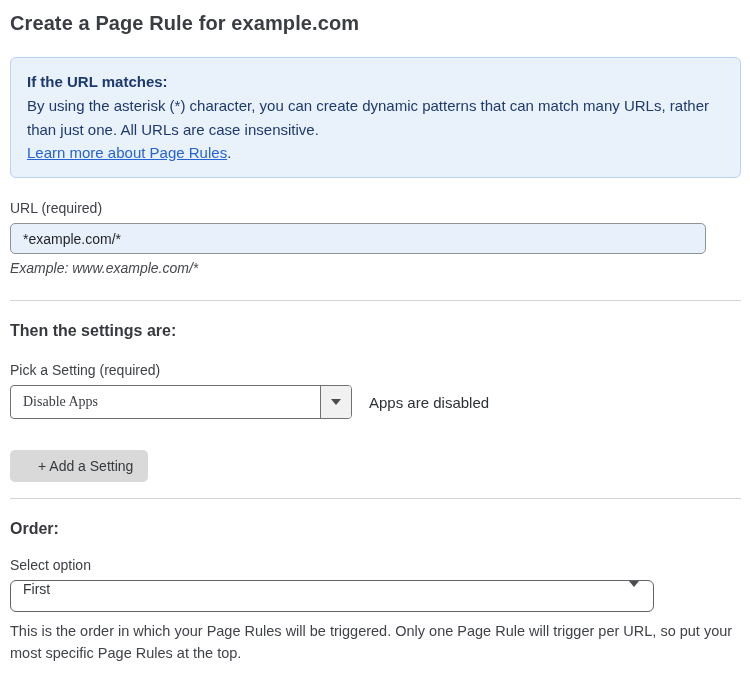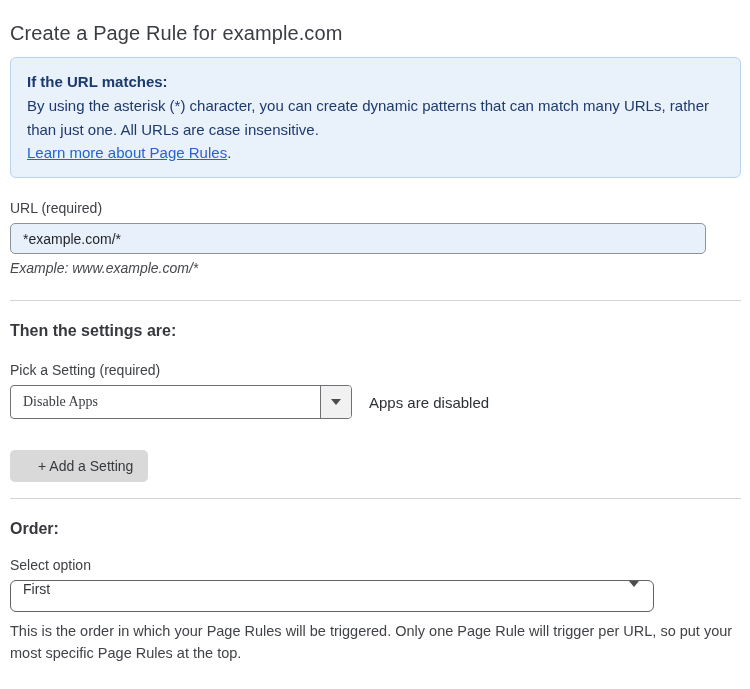--- a/index.html
+++ b/index.html
@@ -5,29 +5,29 @@
   * { margin: 0; padding: 0; box-sizing: border-box; }
   html, body { width: 750px; background: #ffffff; }
   body {
     font-family: "Liberation Sans", "DejaVu Sans", sans-serif;
     color: #36393f;
   }
   .page { width: 750px; min-height: 689px; padding: 10px 9px 12px 10px; }
 
   .page-title {
     font-size: 20px;
-    font-weight: 400;
+    font-weight: 700;
     color: #3a3d42;
-    margin-top: 12px;
+    margin-top: 2px;
     letter-spacing: 0.1px;
   }
 
   
   .info-box {
-    margin-top: 12px;
+    margin-top: 22px;
     background: #e9f1fb;
     border: 1px solid #b8d4ef;
     border-radius: 6px;
     padding: 12px 16px 13px 16px;
     font-size: 15px;
     line-height: 1.55;
     color: #1e3a6d;
   }
   .info-box .info-heading { font-weight: 700; color: #1c3a6e; }
   .info-box .info-body { margin-top: 1px; }

